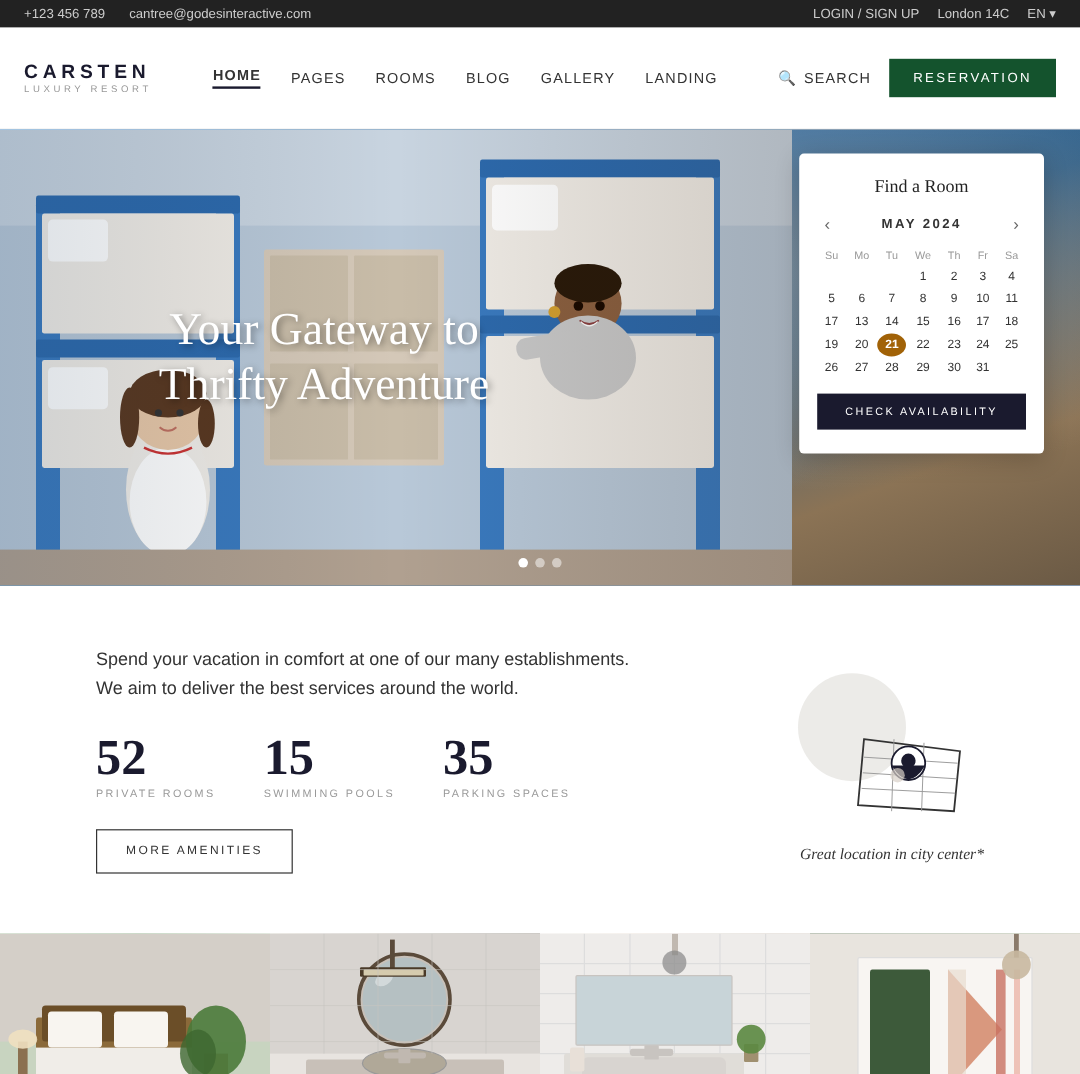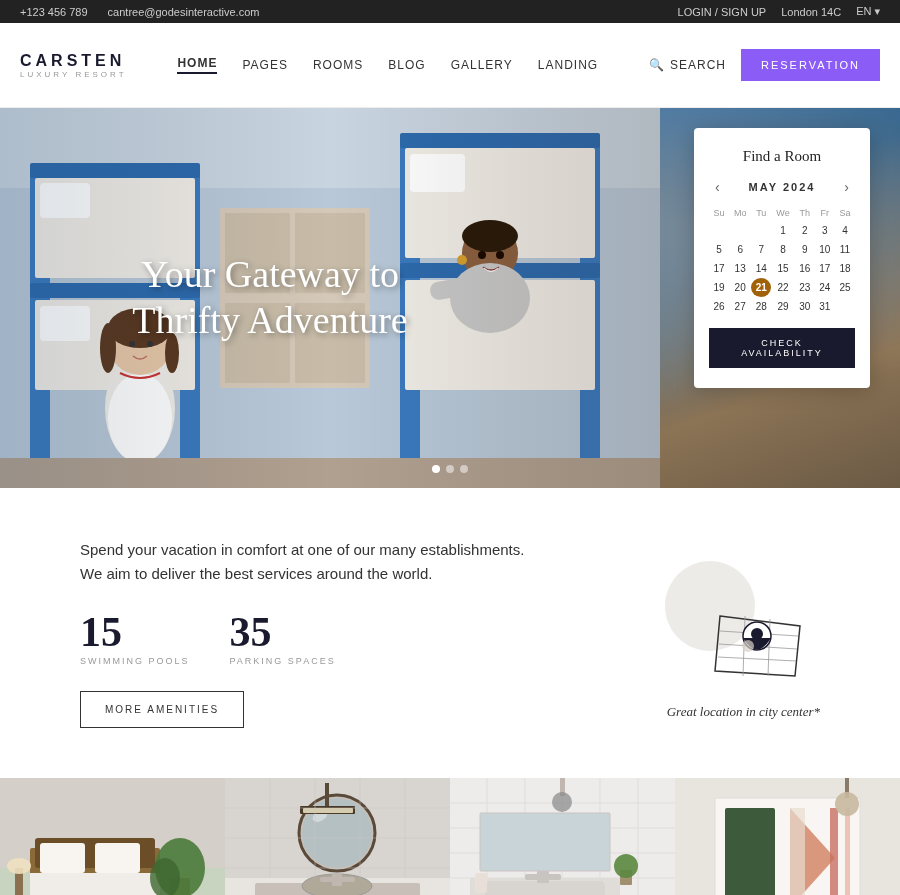--- a/index.html
+++ b/index.html
@@ -29,21 +29,21 @@
       border-bottom: 1px solid #eee;
     }
     .logo { display: flex; flex-direction: column; }
     .logo-name { font-size: 16px; letter-spacing: 4px; font-family: Arial, sans-serif; color: #1a1a2e; font-weight: bold; }
     .logo-sub { font-size: 8px; letter-spacing: 3px; color: #999; font-family: Arial, sans-serif; }
     .nav-links { display: flex; gap: 25px; align-items: center; font-family: Arial, sans-serif; font-size: 12px; }
     .nav-link { text-decoration: none; color: #333; letter-spacing: 1px; cursor: pointer; }
     .nav-link.active { border-bottom: 2px solid #1a1a2e; padding-bottom: 2px; font-weight: bold; }
     .nav-right { display: flex; align-items: center; gap: 15px; }
     .search-btn { background: none; border: none; cursor: pointer; font-size: 12px; letter-spacing: 1px; font-family: Arial, sans-serif; color: #333; display: flex; align-items: center; gap: 5px; }
-    .reservation-btn { background: #8b5cf6; color: #fff; border: none; padding: 10px 20px; font-size: 11px; letter-spacing: 2px; cursor: pointer; font-family: Arial, sans-serif; }
+    .reservation-btn { background: #14532d; color: #fff; border: none; padding: 10px 20px; font-size: 11px; letter-spacing: 2px; cursor: pointer; font-family: Arial, sans-serif; }
 
     
     .hero {
       position: relative;
       width: 900px;
       height: 380px;
       overflow: hidden;
       background: linear-gradient(135deg, #4a90d9 0%, #2c5f8a 30%, #1a3a5c 60%, #3d7abf 100%);
     }
     .hero-bg {
@@ -85,21 +85,21 @@
       border-radius: 50%;
       background: rgba(255,255,255,0.5);
     }
     .dot.active { background: #fff; }
 
     
     .calendar-widget {
       position: absolute;
       right: 30px;
       top: 20px;
-      width: 176px;
+      width: 204px;
       background: #fff;
       border-radius: 4px;
       box-shadow: 0 4px 20px rgba(0,0,0,0.2);
       padding: 20px 15px;
     }
     .cal-title {
       text-align: center;
       font-family: Georgia, serif;
       font-size: 15px;
       margin-bottom: 12px;
@@ -460,20 +460,24 @@
     </table>
     <button class="check-avail-btn">CHECK AVAILABILITY</button>
   </div>
 </div>
 
 <div class="stats-section">
   <div class="stats-left">
     <p class="stats-desc">Spend your vacation in comfort at one of our many establishments. We aim to deliver the best services around the world.</p>
     <div class="stats-numbers">
       <div class="stat-item">
+        <div class="stat-num">52</div>
+        <div class="stat-label">PRIVATE ROOMS</div>
+      </div>
+      <div class="stat-item">
         <div class="stat-num">15</div>
         <div class="stat-label">SWIMMING POOLS</div>
       </div>
       <div class="stat-item">
         <div class="stat-num">35</div>
         <div class="stat-label">PARKING SPACES</div>
       </div>
     </div>
     <button class="amenities-btn">MORE AMENITIES</button>
   </div>

